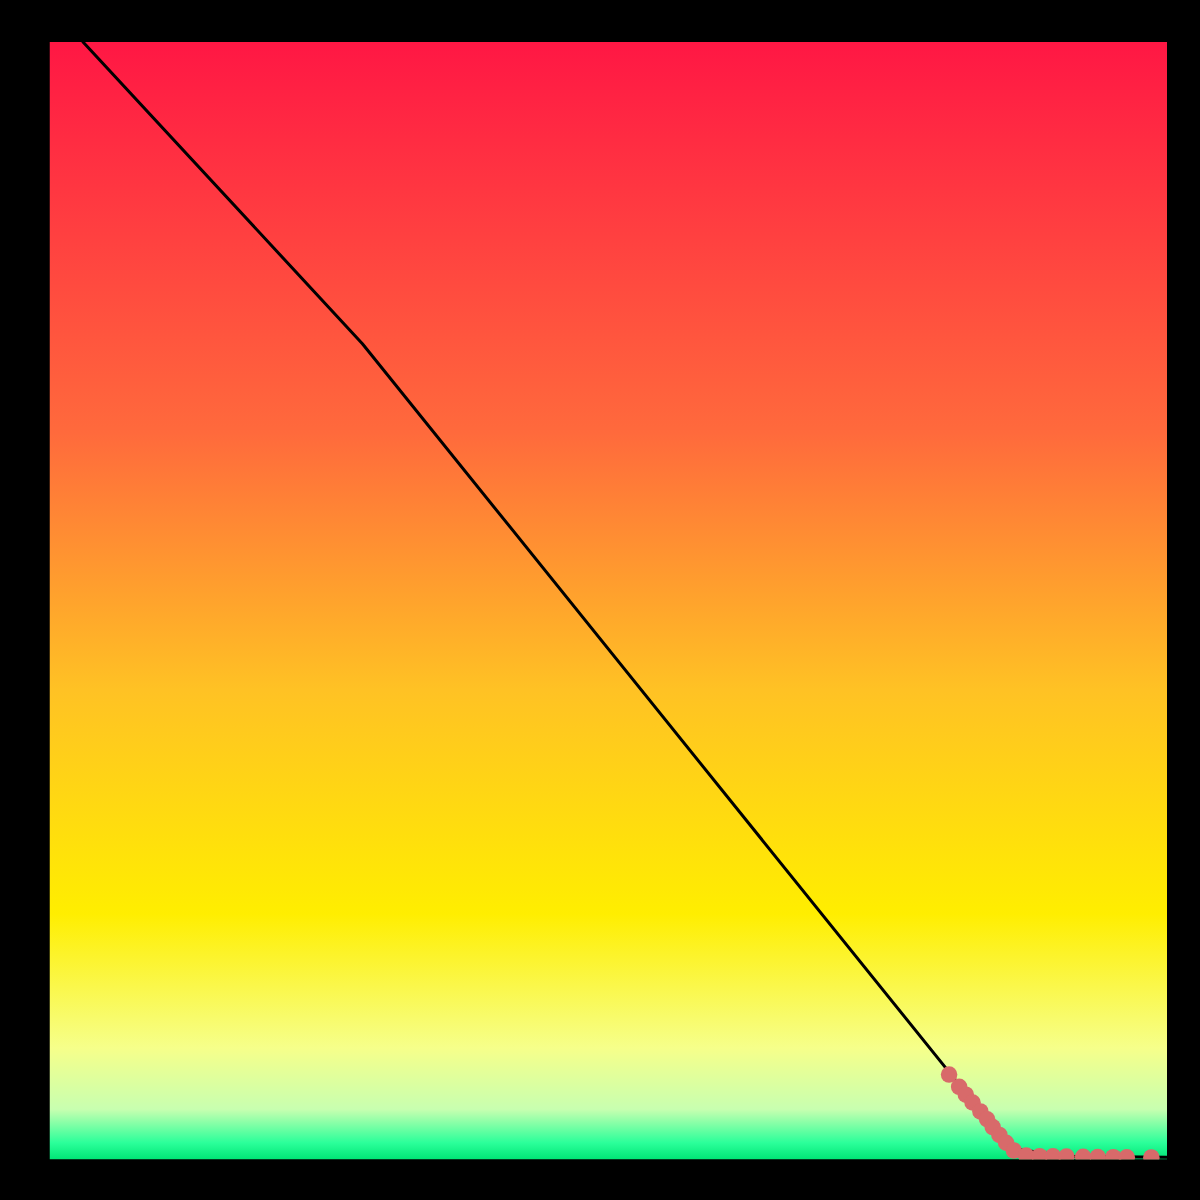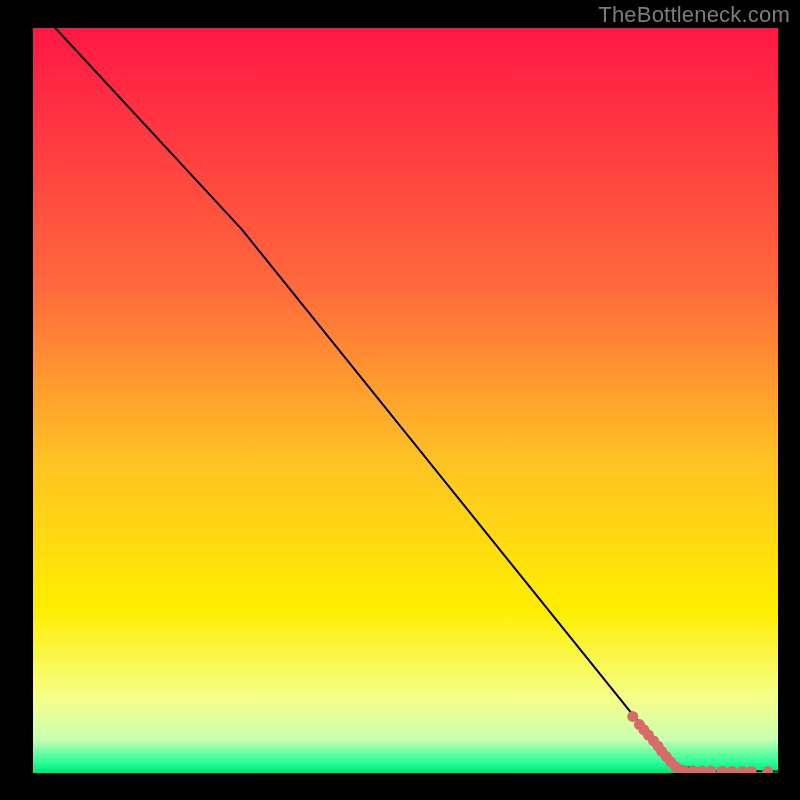--- a/index.html
+++ b/index.html
@@ -33,21 +33,20 @@
     top: 28px;
     width: 745px;
     height: 745px;
   }
   svg { display: block; }
 </style>
 </head>
 <body>
 
 <div class="frame">
-  <div class="watermark">TheBottleneck.com</div>
 
   <div class="plot-wrap">
     <svg id="plot-svg" width="745" height="745" viewBox="0 0 745 745">
       <defs>
         <linearGradient id="bg-grad" x1="0" y1="0" x2="0" y2="1">
             <stop offset="0%" stop-color="#ff1744"></stop>
             <stop offset="35%" stop-color="#ff6a3c"></stop>
             <stop offset="57.99999999999999%" stop-color="#ffc224"></stop>
             <stop offset="78%" stop-color="#ffee00"></stop>
             <stop offset="90%" stop-color="#f6ff8a"></stop>

